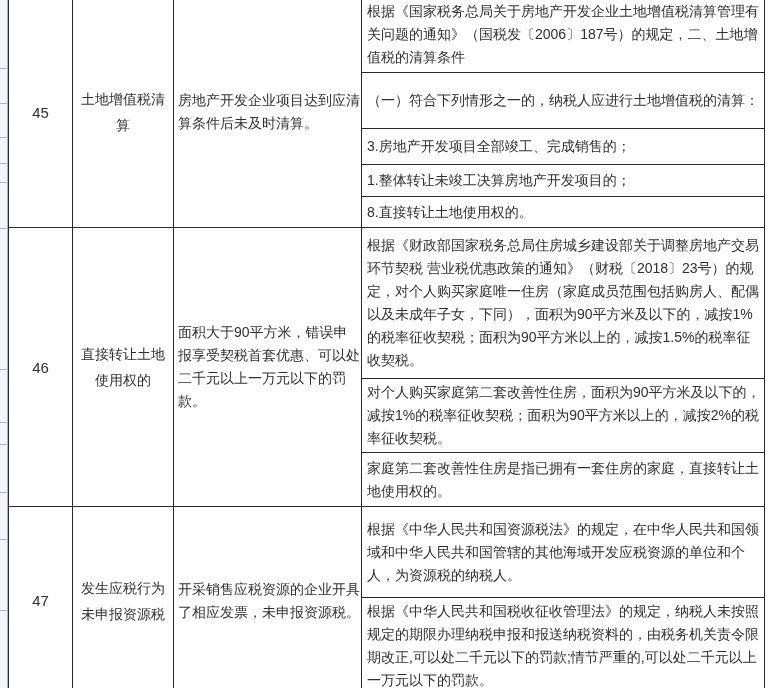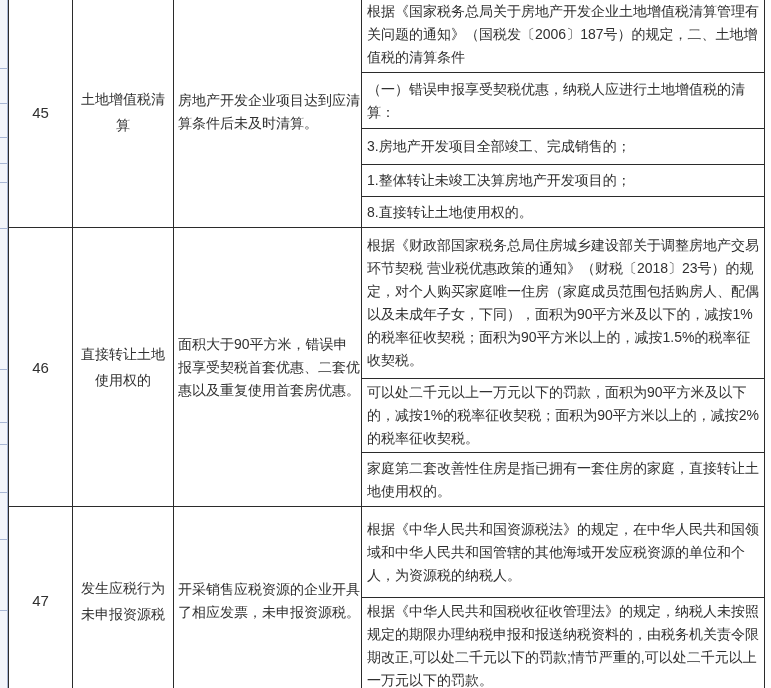--- a/index.html
+++ b/index.html
@@ -93,40 +93,40 @@
       </colgroup>
 
       <tbody>
           <tr style="height:76px">
         <td class="num" rowspan="5">45</td>
         <td class="name" rowspan="5">土地增值税清算</td>
         <td class="desc" rowspan="5">房地产开发企业项目达到应清算条件后未及时清算。</td>
         <td class="detail">根据《国家税务总局关于房地产开发企业土地增值税清算管理有关问题的通知》（国税发〔2006〕187号）的规定，二、土地增值税的清算条件</td>
       </tr>
       <tr style="height:56px">
-        <td class="detail">（一）错误申报享受契税优惠，纳税人应进行土地增值税的清算：</td>
+        <td class="detail">（一）符合下列情形之一的，纳税人应进行土地增值税的清算：</td>
       </tr>
       <tr style="height:36px">
         <td class="detail">3.房地产开发项目全部竣工、完成销售的；</td>
       </tr>
       <tr style="height:32px">
         <td class="detail">1.整体转让未竣工决算房地产开发项目的；</td>
       </tr>
       <tr style="height:31px">
         <td class="detail">8.直接转让土地使用权的。</td>
       </tr>
 
       <tr style="height:151px">
         <td class="num" rowspan="3">46</td>
         <td class="name" rowspan="3">直接转让土地使用权的</td>
-        <td class="desc" rowspan="3">面积大于90平方米，错误申报享受契税首套优惠、二套优惠以及重复使用首套房优惠。</td>
+        <td class="desc" rowspan="3">面积大于90平方米，错误申报享受契税首套优惠、可以处二千元以上一万元以下的罚款。</td>
         <td class="detail">根据《财政部国家税务总局住房城乡建设部关于调整房地产交易环节契税 营业税优惠政策的通知》（财税〔2018〕23号）的规定，对个人购买家庭唯一住房（家庭成员范围包括购房人、配偶以及未成年子女，下同），面积为90平方米及以下的，减按1%的税率征收契税；面积为90平方米以上的，减按1.5%的税率征收契税。</td>
       </tr>
       <tr style="height:70px">
-        <td class="detail">可以处二千元以上一万元以下的罚款，面积为90平方米及以下的，减按1%的税率征收契税；面积为90平方米以上的，减按2%的税率征收契税。</td>
+        <td class="detail">对个人购买家庭第二套改善性住房，面积为90平方米及以下的，减按1%的税率征收契税；面积为90平方米以上的，减按2%的税率征收契税。</td>
       </tr>
       <tr style="height:54px">
         <td class="detail">家庭第二套改善性住房是指已拥有一套住房的家庭，直接转让土地使用权的。</td>
       </tr>
 
       <tr style="height:91px">
         <td class="num" rowspan="2">47</td>
         <td class="name" rowspan="2">发生应税行为未申报资源税</td>
         <td class="desc" rowspan="2">开采销售应税资源的企业开具了相应发票，未申报资源税。</td>
         <td class="detail">根据《中华人民共和国资源税法》的规定，在中华人民共和国领域和中华人民共和国管辖的其他海域开发应税资源的单位和个人，为资源税的纳税人。</td>

